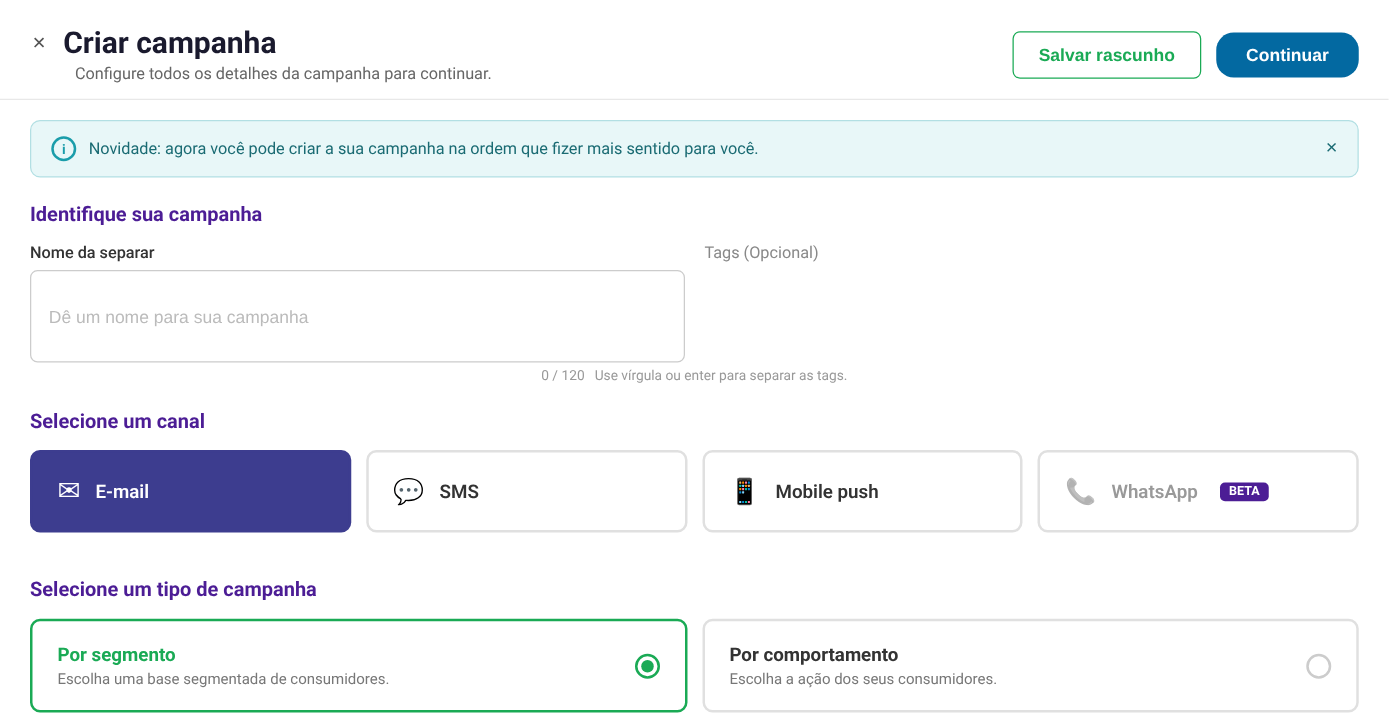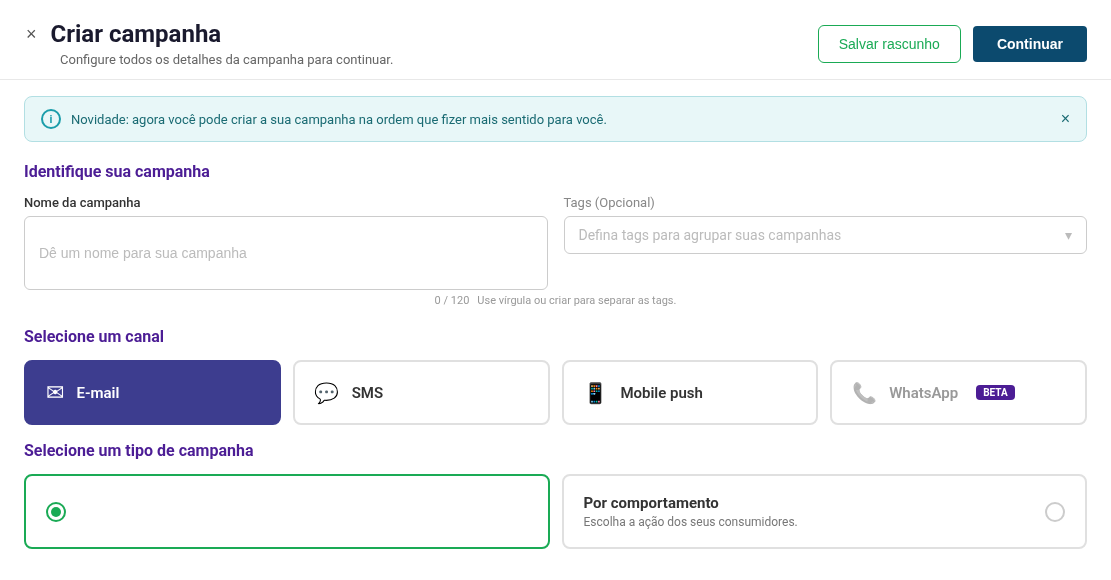--- a/index.html
+++ b/index.html
@@ -52,33 +52,33 @@
     .header-actions {
       display: flex;
       gap: 12px;
       align-items: center;
     }
     .btn-outline {
       background: #fff;
       border: 1.5px solid #1aaa55;
       color: #1aaa55;
       font-size: 14px;
-      font-weight: 400;
+      font-weight: 700;
       padding: 10px 20px;
       border-radius: 6px;
       cursor: pointer;
     }
     .btn-primary {
-      background: #0c4a6e;
+      background: #0369a1;
       border: none;
       color: #fff;
       font-size: 14px;
       font-weight: 600;
       padding: 10px 24px;
-      border-radius: 4px;
+      border-radius: 14px;
       cursor: pointer;
     }
 
     
     .main-content {
       padding: 16px 24px 20px 24px;
     }
 
     
     .info-banner {
@@ -183,21 +183,21 @@
       display: flex;
       justify-content: center;
       gap: 8px;
       margin-top: 4px;
       font-size: 11px;
       color: #999;
     }
 
     
     .channel-section {
-      margin-bottom: 16px;
+      margin-bottom: 36px;
     }
     .channel-cards {
       display: flex;
       gap: 12px;
     }
     .channel-card {
       flex: 1;
       border: 2px solid #e0e0e0;
       border-radius: 8px;
       padding: 18px 20px;
@@ -319,36 +319,32 @@
       <div class="info-icon">i</div>
       <span class="info-text">Novidade: agora você pode criar a sua campanha na ordem que fizer mais sentido para você.</span>
     </div>
     <button class="info-close">×</button>
   </div>
 
   <div class="identify-section">
     <div class="section-label">Identifique sua campanha</div>
     <div class="form-row">
       <div class="field-group">
-        <label class="field-label">Nome da campanha</label>
+        <label class="field-label">Nome da separar</label>
         <input class="text-input" type="text" placeholder="Dê um nome para sua campanha" style="">
       </div>
       <div class="field-group">
         <label class="field-label">
           <span>Tags</span> <span>(Opcional)</span>
         </label>
-        <div class="tags-select">
-          <span>Defina tags para agrupar suas campanhas</span>
-          <span>▾</span>
-        </div>
       </div>
     </div>
     <div class="char-hint">
       <span>0 / 120</span>
-      <span>Use vírgula ou criar para separar as tags.</span>
+      <span>Use vírgula ou enter para separar as tags.</span>
     </div>
   </div>
 
   <div class="channel-section">
     <div class="section-label">Selecione um canal</div>
     <div class="channel-cards">
 
       <div class="channel-card active">
         <span class="channel-icon">✉</span>
         <span class="channel-label">E-mail</span>
@@ -370,20 +366,24 @@
         <span class="beta-badge">BETA</span>
       </div>
     </div>
   </div>
 
   <div class="type-section">
     <div class="section-label">Selecione um tipo de campanha</div>
     <div class="type-cards">
 
       <div class="type-card selected">
+        <div class="type-card-info">
+          <div class="type-card-title">Por segmento</div>
+          <div class="type-card-desc">Escolha uma base segmentada de consumidores.</div>
+        </div>
         <div class="radio-circle checked"></div>
       </div>
 
       <div class="type-card">
         <div class="type-card-info">
           <div class="type-card-title inactive">Por comportamento</div>
           <div class="type-card-desc">Escolha a ação dos seus consumidores.</div>
         </div>
         <div class="radio-circle"></div>
       </div>

